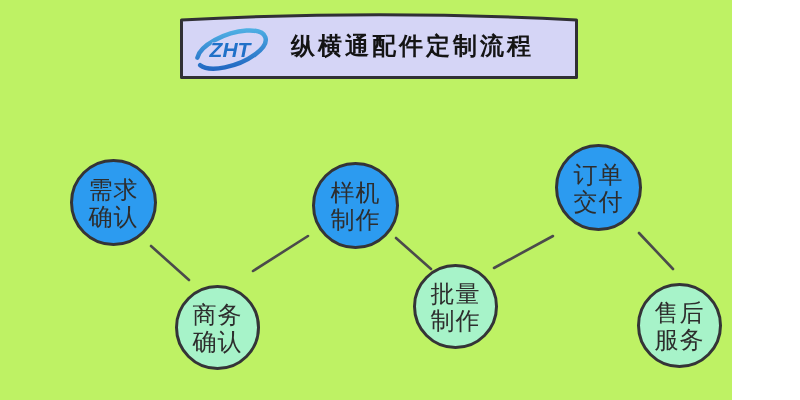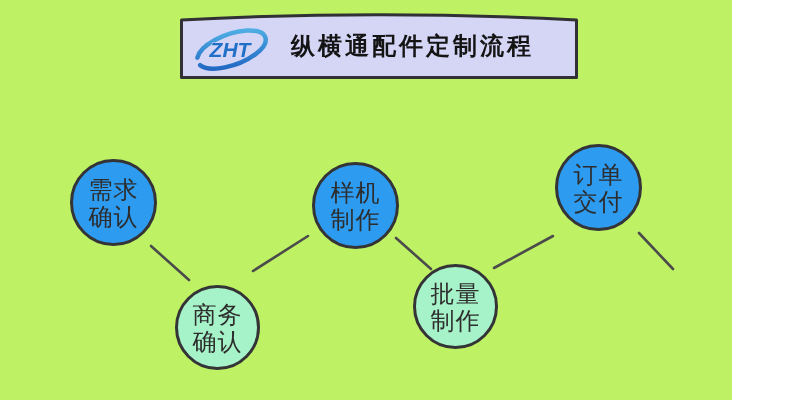--- a/index.html
+++ b/index.html
@@ -111,14 +111,18 @@
     <span>制作</span>
   </div>
   <div class="node node-green n4" style="background-color: rgb(167, 243, 201); border-color: rgb(52, 52, 55);">
     <span>批量</span>
     <span>制作</span>
   </div>
   <div class="node node-blue n5" style="background-color: rgb(44, 155, 240); border-color: rgb(52, 52, 55);">
     <span>订单</span>
     <span>交付</span>
   </div>
+  <div class="node node-green n6" style="background-color: rgb(167, 243, 201); border-color: rgb(52, 52, 55);">
+    <span>售后</span>
+    <span>服务</span>
+  </div>
 
 </div>
 
 </body></html>

